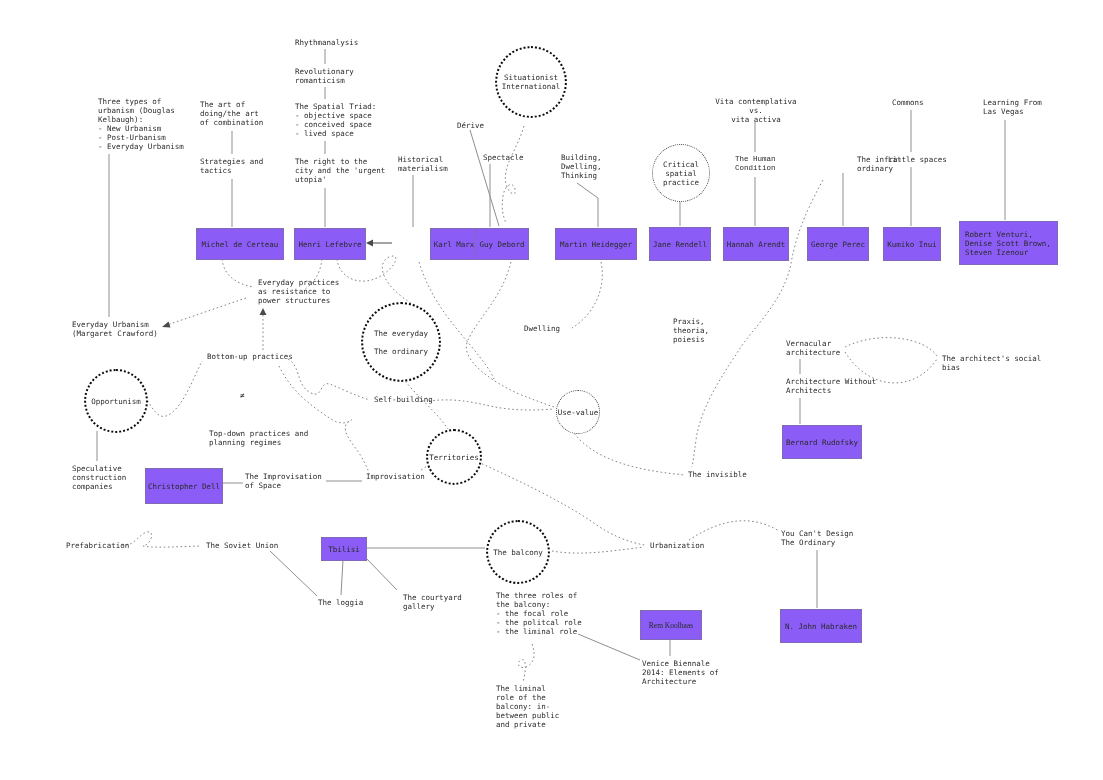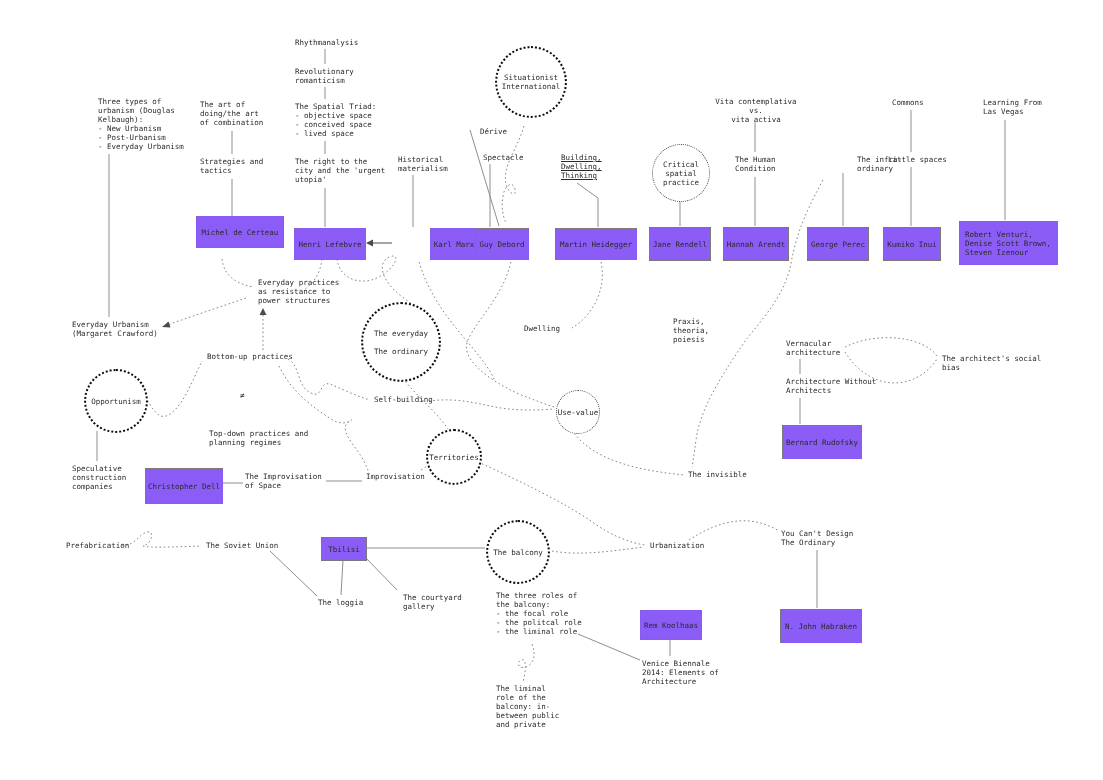--- a/index.html
+++ b/index.html
@@ -106,31 +106,31 @@
 romanticism</div>
       <div class="node label" style="left: 295px; top: 102px;">The Spatial Triad:
 - objective space
 - conceived space
 - lived space</div>
       <div class="node label" style="left: 200px; top: 157px;">Strategies and
 tactics</div>
       <div class="node label" style="left: 295px; top: 157px;">The right to the
 city and the 'urgent
 utopia'</div>
-      <div class="node label" style="left: 457px; top: 127px; margin-left: 23px;">Dérive</div>
+      <div class="node label" style="left: 457px; top: 121px;">Dérive</div>
       <div class="node label" style="left: 398px; top: 155px;">Historical
 materialism</div>
       <div class="node label" style="left: 483px; top: 153px;">Spectacle</div>
-      <div class="node label" style="left: 561px; top: 153px; text-decoration: underline;">Building,
+      <div class="node label" style="left: 561px; top: 153px;">Building,
 Dwelling,
 Thinking</div>
       <div class="node label" style="left: 712px; top: 97px; width: 88px; text-align: center;">Vita contemplativa
 vs.
 vita activa</div>
-      <div class="node label" style="left: 735px; top: 155px;">The Human
+      <div class="node label" style="left: 735px; top: 155px; font-family: Liberation Mono, monospace;">The Human
 Condition</div>
       <div class="node label" style="left: 821px; top: 155px; margin-left: 36px;">The infra-
 ordinary</div>
       <div class="node label" style="left: 892px; top: 98px;">Commons</div>
       <div class="node label" style="left: 888px; top: 155px;">Little spaces</div>
       <div class="node label" style="left: 983px; top: 98px;">Learning From
 Las Vegas</div>
       <div class="node label" style="left: 258px; top: 278px;">Everyday practices
 as resistance to
 power structures</div>
@@ -172,36 +172,36 @@
 - the politcal role
 - the liminal role</div>
       <div class="node label" style="left: 642px; top: 659px;">Venice Biennale
 2014: Elements of
 Architecture</div>
       <div class="node label" style="left: 496px; top: 684px;">The liminal
 role of the
 balcony: in-
 between public
 and private</div>
-      <div class="node box" style="left: 196px; top: 216px; width: 86px; height: 30px;">Michel de Certeau</div>
+      <div class="node box" style="left: 196px; top: 228px; width: 86px; height: 30px;">Michel de Certeau</div>
       <div class="node box" style="left: 294px; top: 228px; width: 70px; height: 30px;">Henri Lefebvre</div>
       <div class="node box" style="left: 394px; top: 228px; width: 46px; height: 30px; margin-left: 36px;">Karl Marx</div>
       <div class="node box" style="left: 475px; top: 228px; width: 52px; height: 30px;">Guy Debord</div>
       <div class="node box" style="left: 555px; top: 228px; width: 80px; height: 30px;">Martin Heidegger</div>
       <div class="node box" style="left: 649px; top: 227px; width: 60px; height: 32px;">Jane Rendell</div>
       <div class="node box" style="left: 723px; top: 227px; width: 64px; height: 32px;">Hannah Arendt</div>
       <div class="node box" style="left: 807px; top: 227px; width: 60px; height: 32px;">George Perec</div>
       <div class="node box" style="left: 883px; top: 227px; width: 56px; height: 32px;">Kumiko Inui</div>
       <div class="node box left-text" style="left: 959px; top: 221px; width: 92px; height: 42px;">Robert Venturi,
 Denise Scott Brown,
 Steven Izenour</div>
       <div class="node box" style="left: 782px; top: 425px; width: 78px; height: 32px;">Bernard Rudofsky</div>
       <div class="node box" style="left: 145px; top: 468px; width: 76px; height: 34px;">Christopher Dell</div>
       <div class="node box" style="left: 321px; top: 537px; width: 44px; height: 22px;">Tbilisi</div>
-      <div class="node box" style="left: 640px; top: 610px; width: 60px; height: 28px;">Rem Koolhaas</div>
+      <div class="node box" style="left: 640px; top: 610px; width: 60px; height: 28px; font-family: Liberation Serif, serif;">Rem Koolhaas</div>
       <div class="node box" style="left: 780px; top: 609px; width: 80px; height: 32px;">N. John Habraken</div>
       <div class="node circle" style="left: 495px; top: 46px; width: 68px; height: 68px;">Situationist
 International</div>
       <div class="node circle fine" style="left: 652px; top: 144px; width: 56px; height: 56px;">Critical
 spatial
 practice</div>
       <div class="node circle" style="left: 361px; top: 302px; width: 76px; height: 76px;">The everyday
 
 The ordinary</div>
       <div class="node circle" style="left: 84px; top: 369px; width: 60px; height: 60px;">Opportunism</div>

